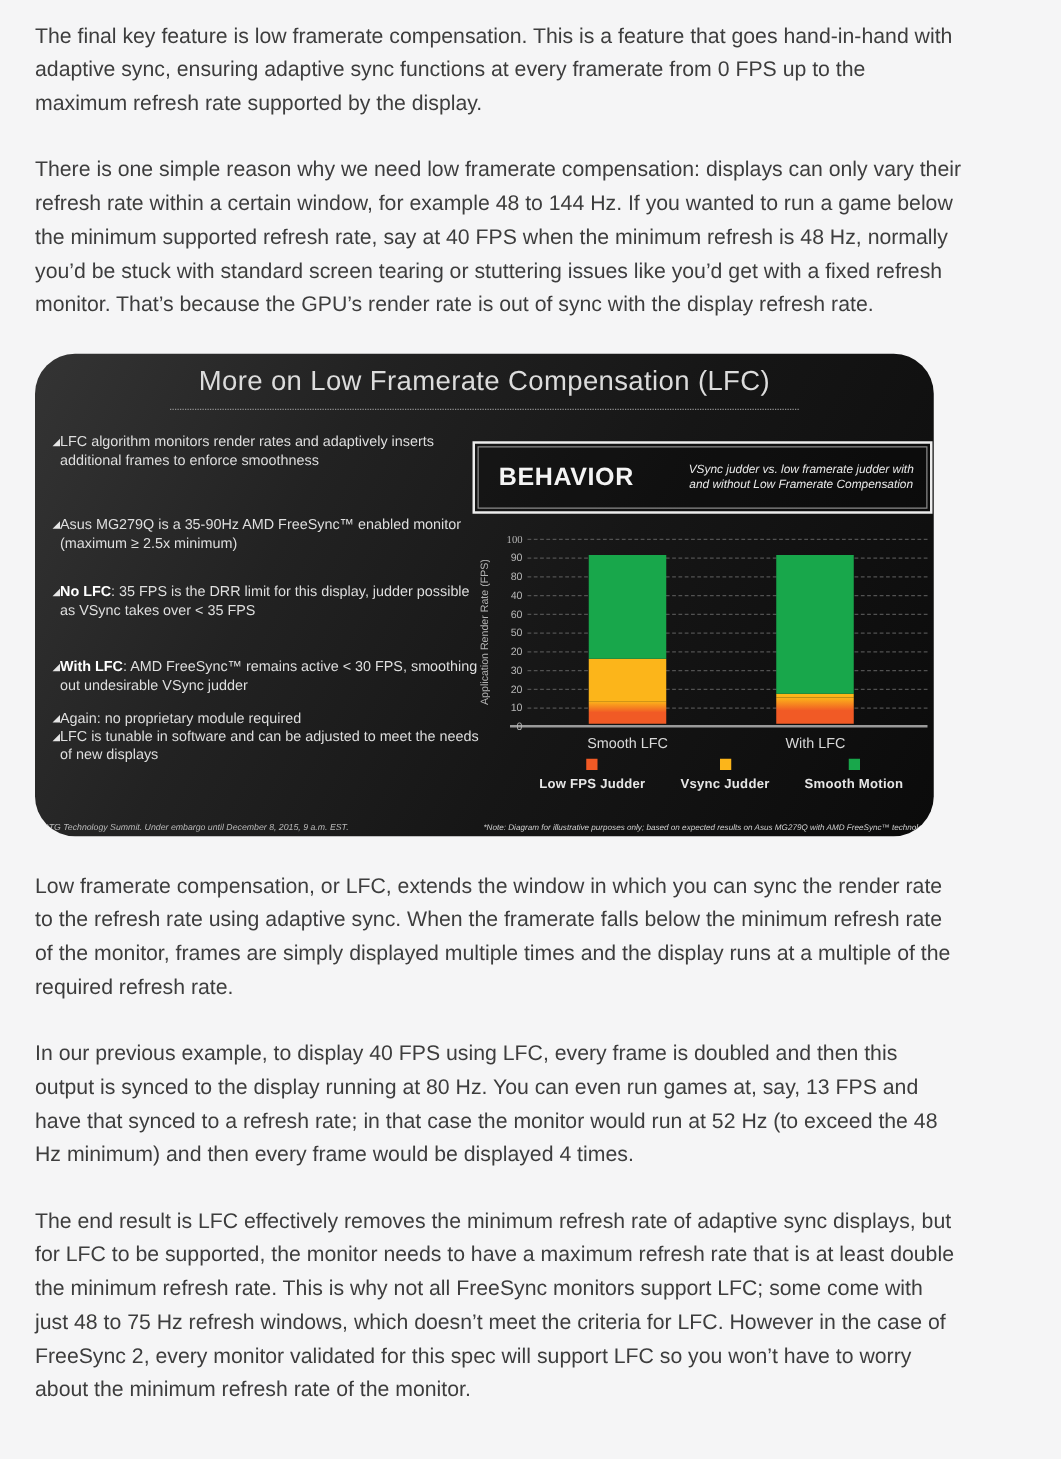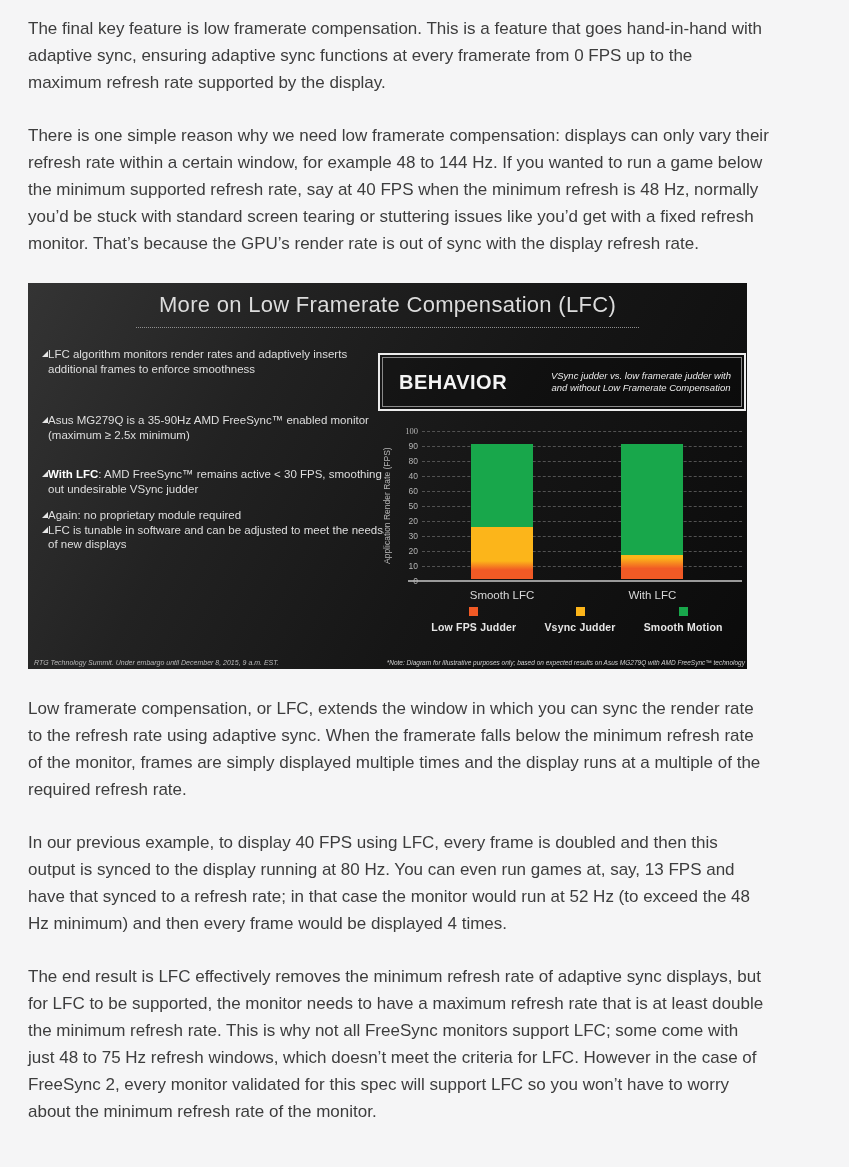--- a/index.html
+++ b/index.html
@@ -22,20 +22,21 @@
 
   
   .slide {
     position: relative;
     width: 719px;
     height: 386px;
     margin: 0 0 26px 0;
     background: linear-gradient(118deg, #343434 0%, #222222 30%, #161616 60%, #0b0b0b 100%);
     overflow: hidden;
     font-family: "Liberation Sans", sans-serif;
+    border-radius: 32px;
   }
   .slide-title {
     text-align: center;
     padding-top: 9px;
     font-size: 22px;
     font-weight: 300;
     color: #dcdcdc;
     letter-spacing: 0.3px;
   }
   .slide-divider {
@@ -180,20 +181,24 @@
       <div class="slide-divider"></div>
 
       <div class="slide-left">
         <div class="bullet b1">
           <span class="bullet-marker"></span>
           <span class="bullet-text"><b></b><span>LFC algorithm monitors render rates and adaptively inserts additional frames to enforce smoothness</span></span>
         </div>
         <div class="bullet b2">
           <span class="bullet-marker"></span>
           <span class="bullet-text"><b></b><span>Asus MG279Q is a 35-90Hz AMD FreeSync™ enabled monitor (maximum ≥ 2.5x minimum)</span></span>
+        </div>
+        <div class="bullet b3">
+          <span class="bullet-marker"></span>
+          <span class="bullet-text"><b>No LFC</b><span>: 35 FPS is the DRR limit for this display, judder possible as VSync takes over &lt; 35 FPS</span></span>
         </div>
         <div class="bullet b4">
           <span class="bullet-marker"></span>
           <span class="bullet-text"><b>With LFC</b><span>: AMD FreeSync™ remains active &lt; 30 FPS, smoothing out undesirable VSync judder</span></span>
         </div>
         <div class="bullet b6">
           <span class="bullet-marker"></span>
           <span class="bullet-text"><b></b><span>Again: no proprietary module required</span></span>
         </div>
         <div class="bullet b5">

